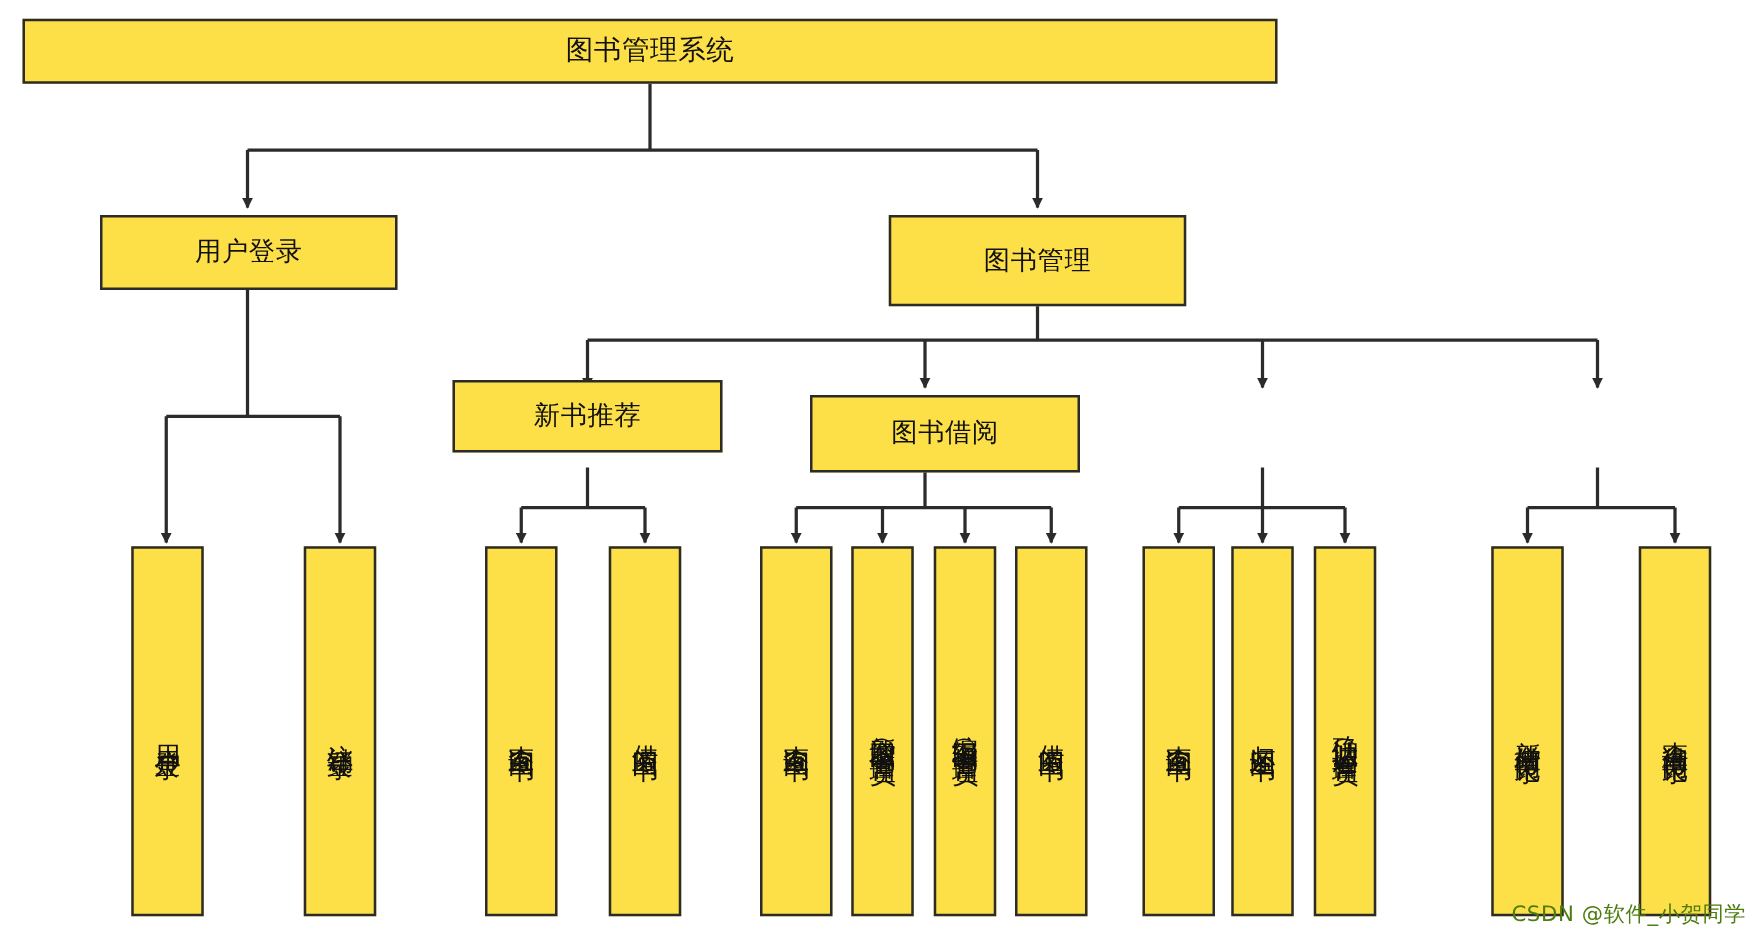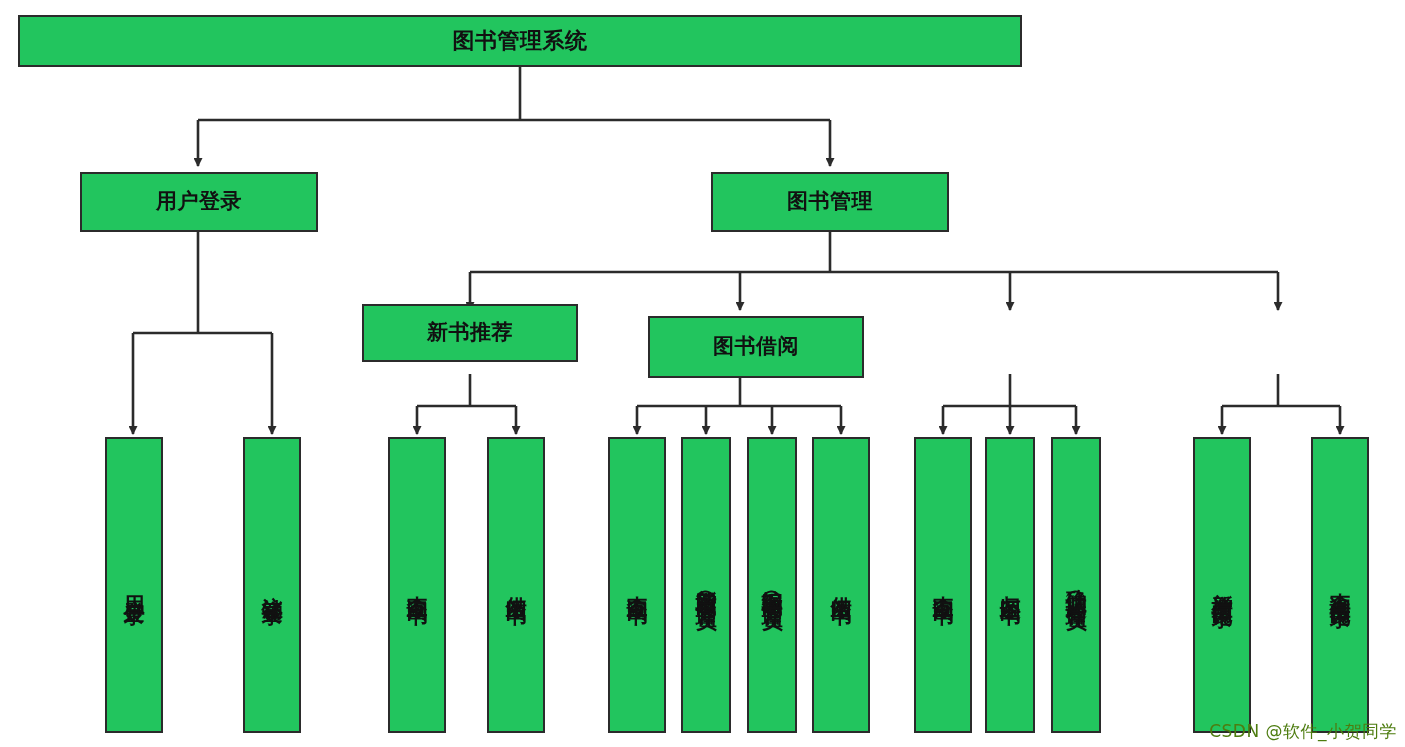--- a/index.html
+++ b/index.html
@@ -23,26 +23,25 @@
     left: 0;
     top: 0;
     width: 1405px;
     height: 747px;
     pointer-events: none;
   }
   .node {
     position: absolute;
     box-sizing: border-box;
     border: 2px solid #2b2b2b;
-    background: #22c55e;
+    background: #fde047;
     display: flex;
     align-items: center;
     justify-content: center;
     color: #111111;
-    font-weight: bold;
   }
   .node-h {
     font-size: 21px;
     line-height: 1.1;
     letter-spacing: 0.5px;
     white-space: nowrap;
   }
   .node-root {
     font-size: 22px;
   }
@@ -128,21 +127,21 @@
     </g>
   </svg>
 
   <div class="node node-h node-root" style="left:18px; top:15px; width:1004px; height:52px;">
     <span>图书管理系统</span>
   </div>
 
   <div class="node node-h" style="left:80px; top:172px; width:238px; height:60px;">
     <span>用户登录</span>
   </div>
-  <div class="node node-h" style="left:711px; top:172px; width:238px; height:60px;">
+  <div class="node node-h" style="left:711px; top:172px; width:238px; height:73px;">
     <span>图书管理</span>
   </div>
 
   <div class="node node-h" style="left:362px; top:304px; width:216px; height:58px;">
     <span>新书推荐</span>
   </div>
   <div class="node node-h" style="left:608px; top:316px; width:216px; height:62px;margin-left:40px;">
     <span>图书借阅</span>
   </div>
 

